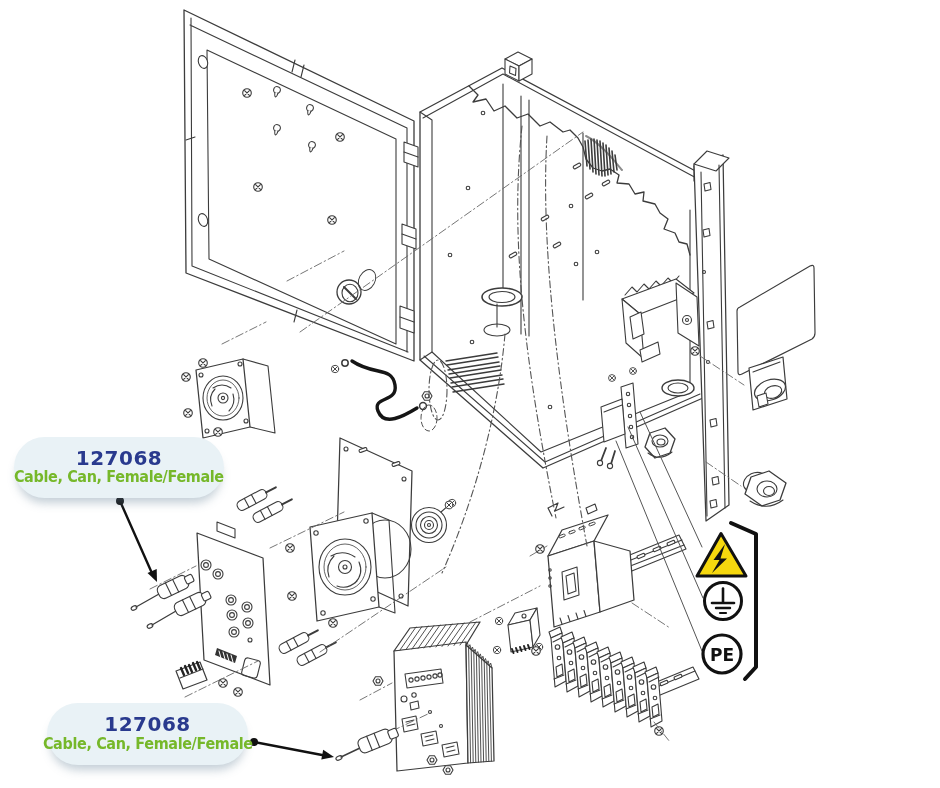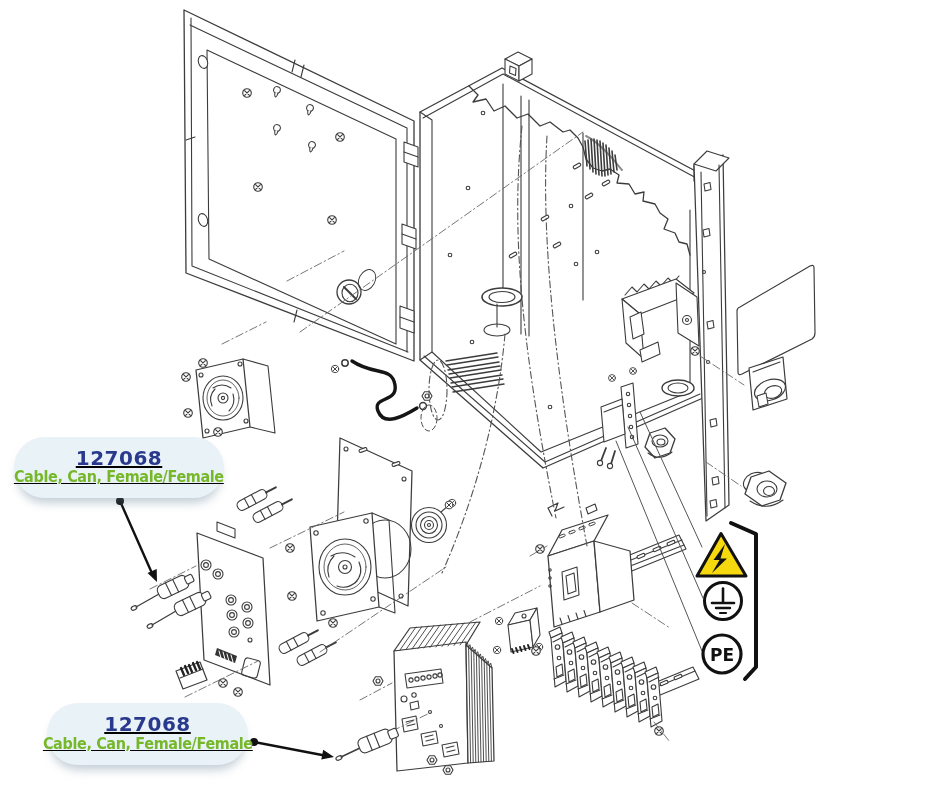--- a/index.html
+++ b/index.html
@@ -2,21 +2,21 @@
 <html style="--part-number-blue: #293a8e; --description-green: #76b82a; --bubble-bg: #e9f2f6; --bubble-shadow: rgba(100,130,150,0.38); --hazard-yellow: #f6d80e; --ink: #3c3c3c;"><head>
 <meta charset="utf-8">
 <style>
   html,body{margin:0;padding:0;background:#fff;}
   #stage{position:relative;width:940px;height:788px;background:#fff;overflow:hidden;
          font-family:"DejaVu Sans",sans-serif;}
   #lineart{position:absolute;left:0;top:0;}
   .bubble{position:absolute;display:flex;flex-direction:column;justify-content:center;
           align-items:center;background:var(--bubble-bg,#e9f2f6);border-radius:31px;
           box-shadow:0 8px 10px -3px var(--bubble-shadow,rgba(100,130,150,.38));
-          text-align:center;z-index:3;text-decoration:underline;}
+          text-align:center;z-index:3;}
   #bubble1{left:14px;top:437px;width:210px;height:61px;}
   #bubble2{left:47px;top:703px;width:201px;height:62px;}
   .pn{font-weight:700;font-size:20px;line-height:1.08;color:var(--part-number-blue,#293a8e);
       letter-spacing:.5px;}
   .desc{display:inline-block;font-weight:700;font-size:15.5px;line-height:1.15;
         color:var(--description-green,#76b82a);letter-spacing:-.4px;transform:scaleX(.93);
         white-space:nowrap;}
 </style>
 </head>
 <body>

